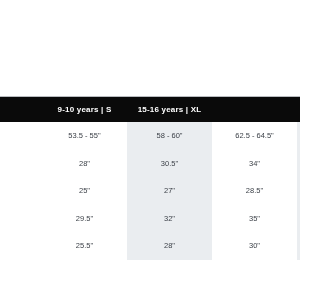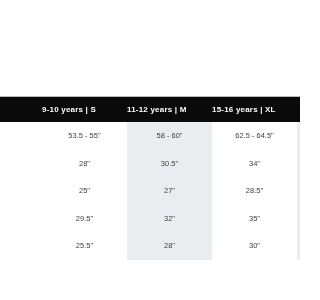--- a/index.html
+++ b/index.html
@@ -63,21 +63,21 @@
   
   .thead {
     display: flex;
     background: #0a0a0a;
     height: 25px;
   }
   .th {
     flex: 0 0 85px;
     height: 25px;
     line-height: 25px;
-    text-align: left;
+    text-align: center;
     color: #ffffff;
     font-size: 8px;
     font-weight: bold;
     letter-spacing: 0.2px;
     white-space: nowrap;
     overflow: hidden;
   }
   .th.label-col {
     flex: 0 0 115px;
     text-align: left;
@@ -128,21 +128,20 @@
 
   <div class="size-table">
 
     <div class="table-rule"></div>
 
     <div class="grid">
 
       <div class="thead">
         <div class="th label-col">Measurement</div>
         <div class="th">9-10 years | S</div>
-        <div class="th">11-12 years | M</div>
         <div class="th">15-16 years | XL</div>
       </div>
 
       <div class="tbody">
 
         <div class="col label-col">
           <div class="cell">Height</div>
           <div class="cell">Chest</div>
           <div class="cell">Waist</div>
           <div class="cell">Hip</div>

